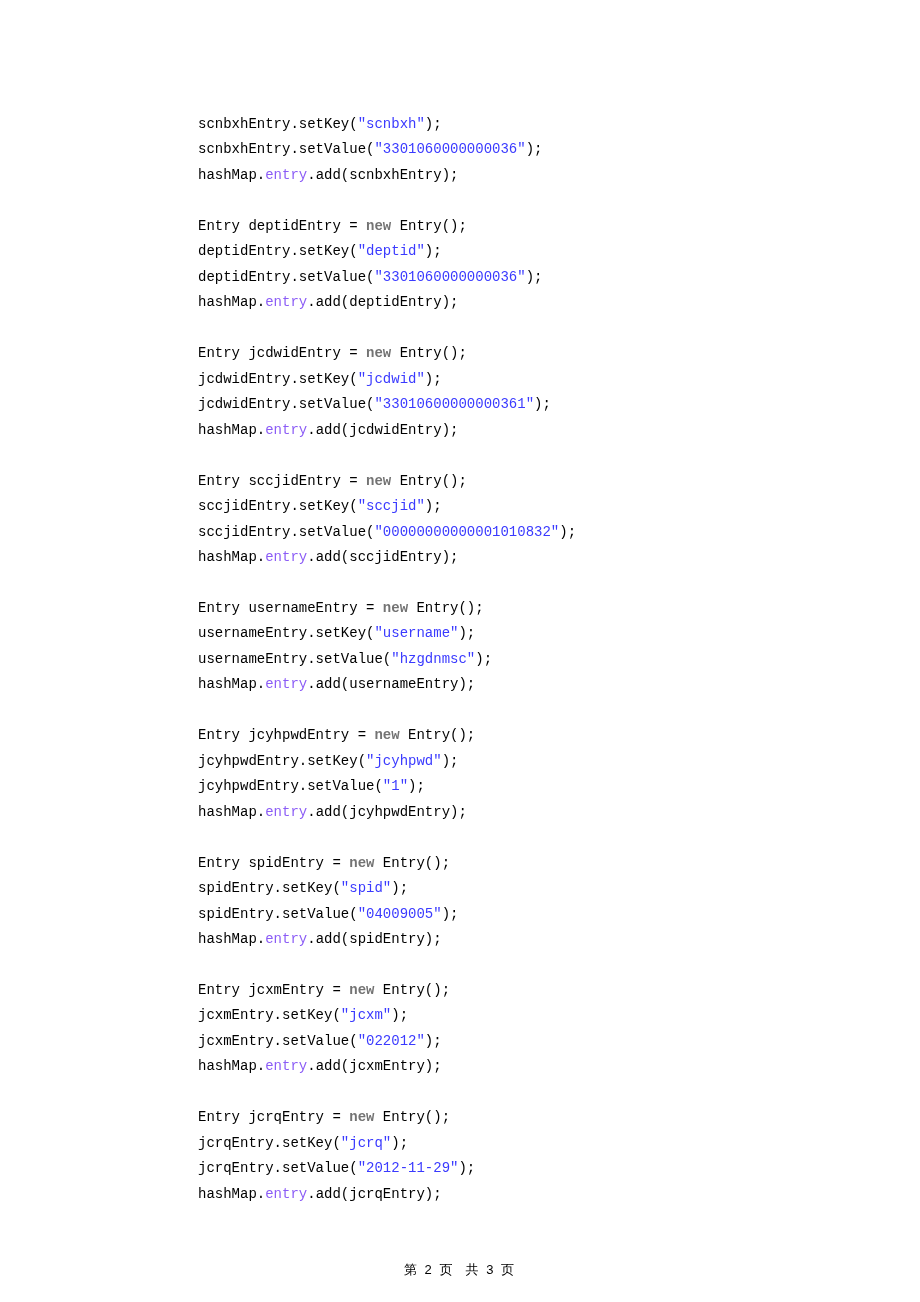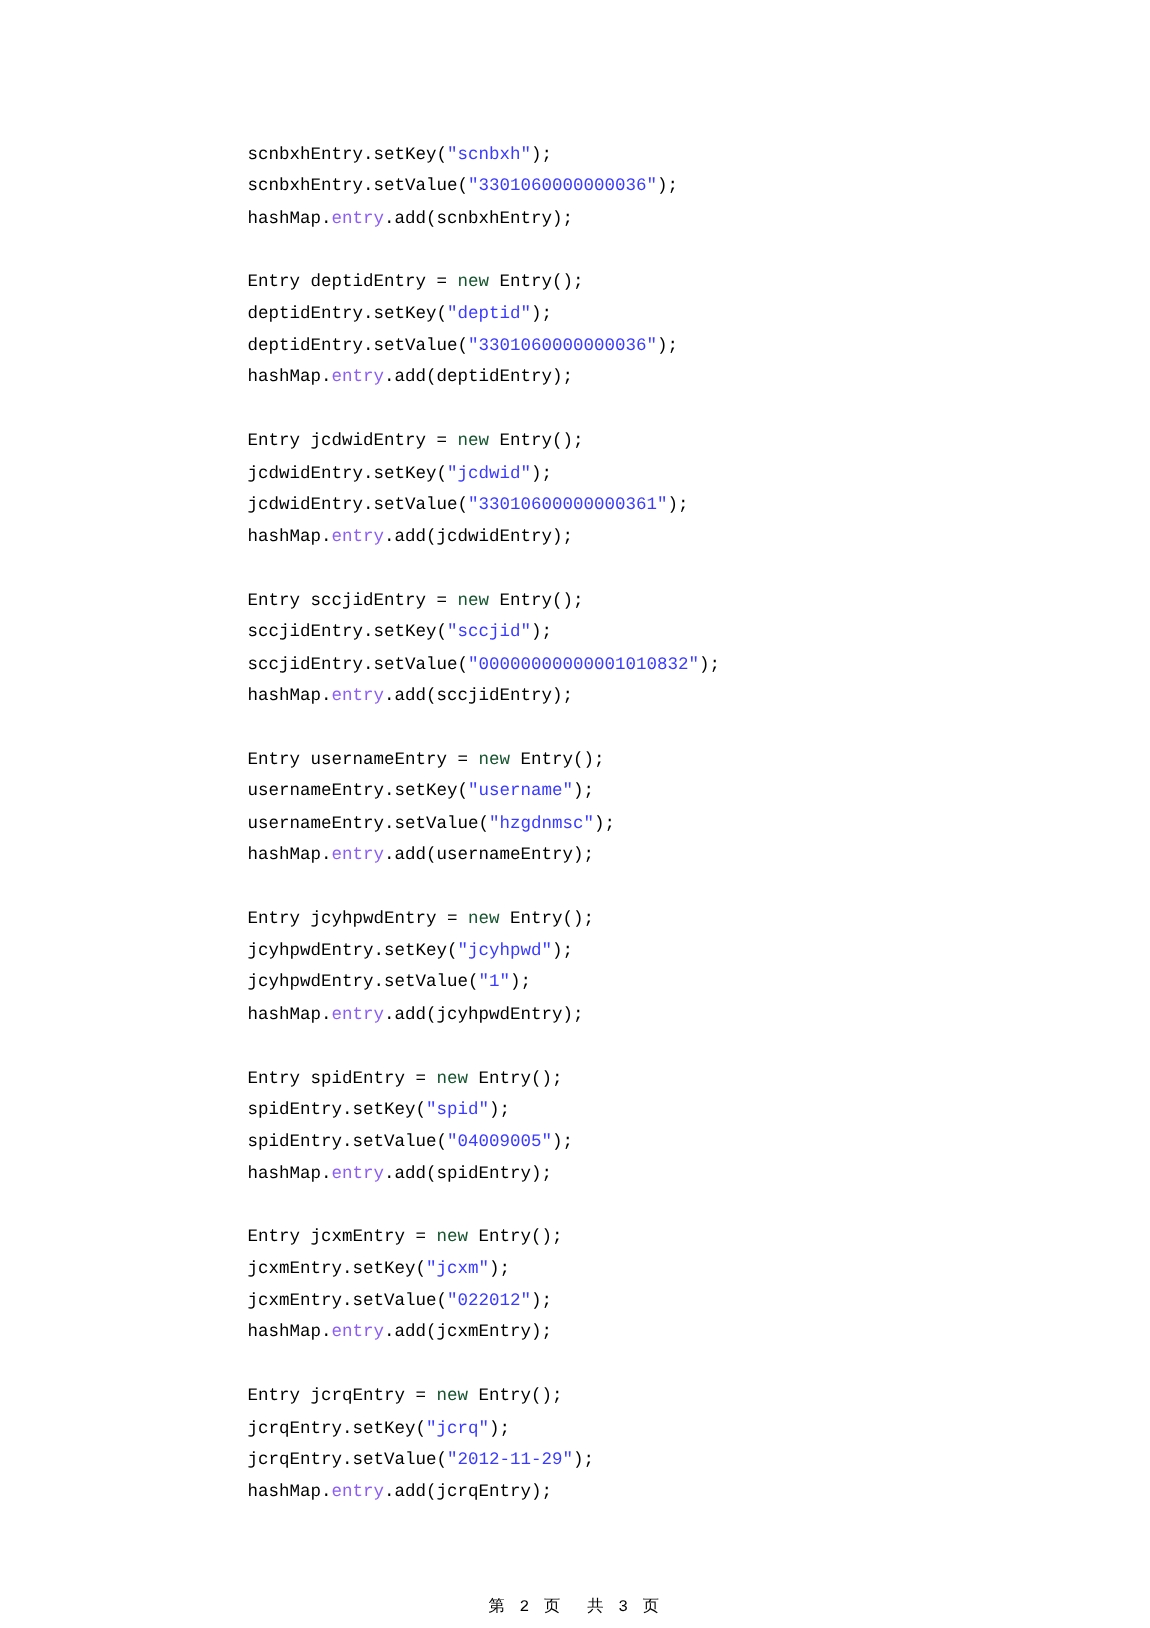--- a/index.html
+++ b/index.html
@@ -17,28 +17,28 @@
     box-sizing: border-box;
     padding: 112px 0 0 0;
     position: relative;
   }
   .code-block {
     padding-left: 198px;
     white-space: pre;
   }
   .t-plain { color: #000000; }
   .t-string { color: #3a3aff; }
-  .t-keyword { color: #14532d; font-weight: normal; }
+  .t-keyword { color: #737373; font-weight: bold; }
   .t-field { color: #8b5cf6; }
   .footer {
     position: absolute;
-    bottom: 4px;
+    bottom: 20px;
     width: 100%;
     text-align: center;
-    font-family: Liberation Mono, monospace;
+    font-family: Liberation Sans, sans-serif;
     font-size: 13px;
     letter-spacing: 2px;
     color: #000000;
   }
   .line { display: block; min-height: 1.82em; }
 </style>
 </head>
 <body>
 
 <div class="page">

